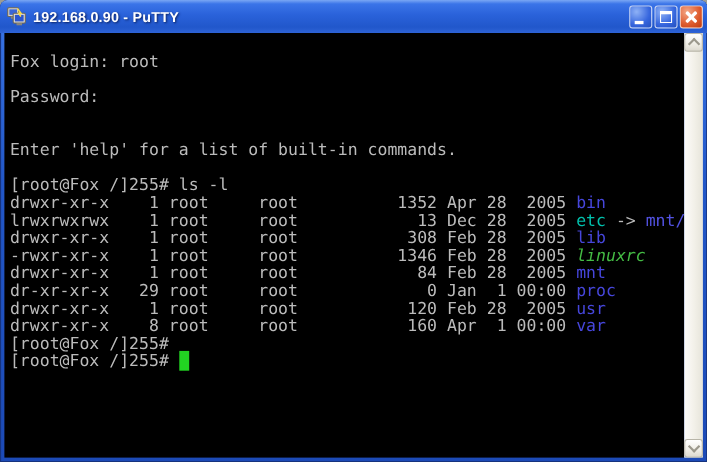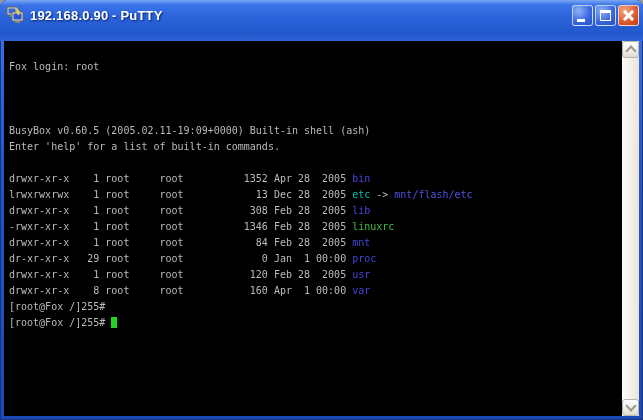--- a/index.html
+++ b/index.html
@@ -7,21 +7,21 @@
     width:643px;height:420px;box-sizing:border-box;
     display:flex;flex-direction:column;
     border-radius:7px 7px 0 0;
     background:linear-gradient(180deg,#3B77E8 0%,#2257C8 40%,#1C4AB6 100%);
     box-shadow:inset 0 0 0 1px #16337E;
     font-family:"Liberation Sans",sans-serif;
     overflow:hidden;
   }
   .titlebar{
     height:30px;flex:0 0 30px;display:flex;align-items:center;
-    padding:0 4px 11px 6px;
+    padding:0 4px 0 6px;
     background:linear-gradient(180deg,#7AA7F4 0%,#3A74E8 12%,#2A62DA 45%,#2157CB 82%,#2E63D6 100%);
     border-radius:6px 6px 0 0;
   }
   .app-icon{width:18px;height:18px;display:inline-block;flex:0 0 18px;}
   .title{
     color:#FFFFFF;font-weight:bold;font-size:13px;letter-spacing:.2px;
     text-shadow:1px 1px 2px rgba(8,28,90,.95);
     margin-left:6px;flex:1;white-space:nowrap;overflow:hidden;
   }
   .controls{display:flex;align-items:center;}
@@ -40,26 +40,26 @@
   .glyph-close::before{transform:rotate(45deg);}
   .glyph-close::after{transform:rotate(-45deg);}
   .body{flex:1;display:flex;padding:0 4px 4px 4px;min-height:0;}
   .terminal{
     flex:1;background:var(--terminal_bg,#000);overflow:hidden;
     padding:2px 0 0 5px;min-width:0;
   }
   .term-line{
     height:16px;white-space:pre;
     font-family:"DejaVu Sans Mono","Liberation Mono",monospace;
-    font-size:10px;line-height:16px;
+    font-size:15px;line-height:16px;
     color:var(--fg,#BBBBBB);
   }
   .c-dir{color:var(--dir,#4646DB);}
   .c-symlink{color:var(--symlink,#00C0AC);}
-  .c-exec{color:var(--exec,#44BB44);}
+  .c-exec{color:var(--exec,#44BB44);font-style:italic;}
   .c-target{color:var(--target,#5252E2);}
   .c-cursor{background:var(--cursor,#22D422);color:var(--cursor,#22D422);}
   .scrollbar{
     width:17px;flex:0 0 17px;display:flex;flex-direction:column;
     background:linear-gradient(90deg,#FDFCFA 0%,#F2F0E8 55%,#E6E4DA 100%);
   }
   .sb-btn{
     height:17px;flex:0 0 17px;box-sizing:border-box;
     border:1px solid #B8B5A8;border-radius:3px;
     background:linear-gradient(180deg,#FFFFFF 0%,#EFEDE5 60%,#DDDAD0 100%);
@@ -98,25 +98,26 @@
         <span class="glyph-close"></span>
       </div>
     </div>
   </div>
   <div class="body">
     <div class="terminal">
       <div id="term-lines">
           <div class="term-line"><span></span></div>
           <div class="term-line"><span>Fox login: root</span></div>
           <div class="term-line"><span></span></div>
+          <div class="term-line"><span>Password:</span></div>
           <div class="term-line"><span></span></div>
           <div class="term-line"><span></span></div>
-          <div class="term-line"><span>BusyBox v0.60.5 (2005.02.11-19:09+0000) Built-in shell (ash)</span></div>
           <div class="term-line"><span>Enter 'help' for a list of built-in commands.</span></div>
           <div class="term-line"><span></span></div>
+          <div class="term-line"><span>[root@Fox /]255# ls -l</span></div>
           <div class="term-line"><span>drwxr-xr-x    1 root     root          1352 Apr 28  2005 </span><span class="c-dir">bin</span></div>
           <div class="term-line"><span>lrwxrwxrwx    1 root     root            13 Dec 28  2005 </span><span class="c-symlink">etc</span><span> -&gt; </span><span class="c-target">mnt/flash/etc</span></div>
           <div class="term-line"><span>drwxr-xr-x    1 root     root           308 Feb 28  2005 </span><span class="c-dir">lib</span></div>
           <div class="term-line"><span>-rwxr-xr-x    1 root     root          1346 Feb 28  2005 </span><span class="c-exec">linuxrc</span></div>
           <div class="term-line"><span>drwxr-xr-x    1 root     root            84 Feb 28  2005 </span><span class="c-dir">mnt</span></div>
           <div class="term-line"><span>dr-xr-xr-x   29 root     root             0 Jan  1 00:00 </span><span class="c-dir">proc</span></div>
           <div class="term-line"><span>drwxr-xr-x    1 root     root           120 Feb 28  2005 </span><span class="c-dir">usr</span></div>
           <div class="term-line"><span>drwxr-xr-x    8 root     root           160 Apr  1 00:00 </span><span class="c-dir">var</span></div>
           <div class="term-line"><span>[root@Fox /]255#</span></div>
           <div class="term-line"><span>[root@Fox /]255# </span><span class="c-cursor"> </span></div>

